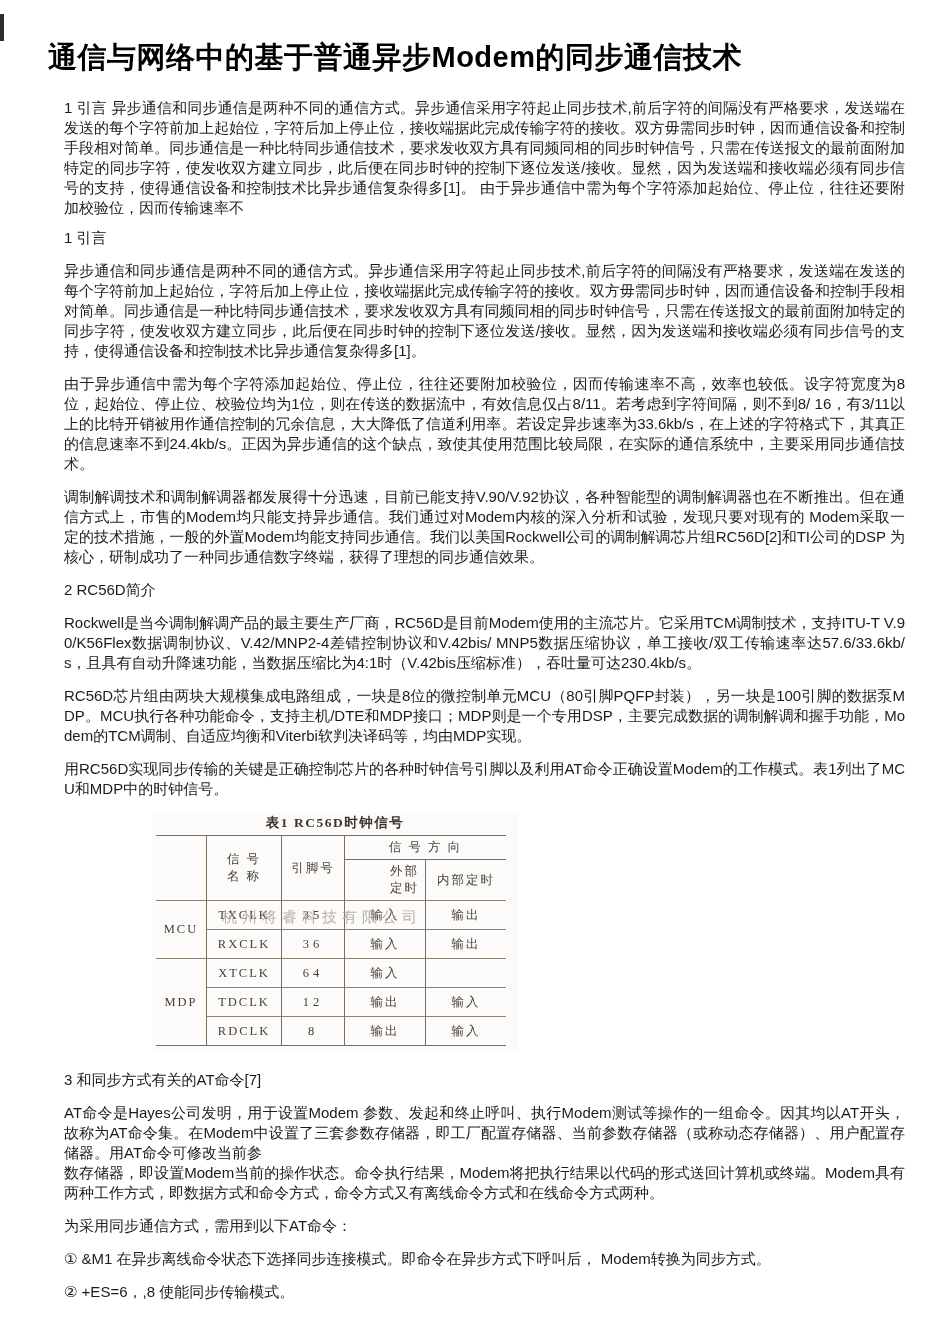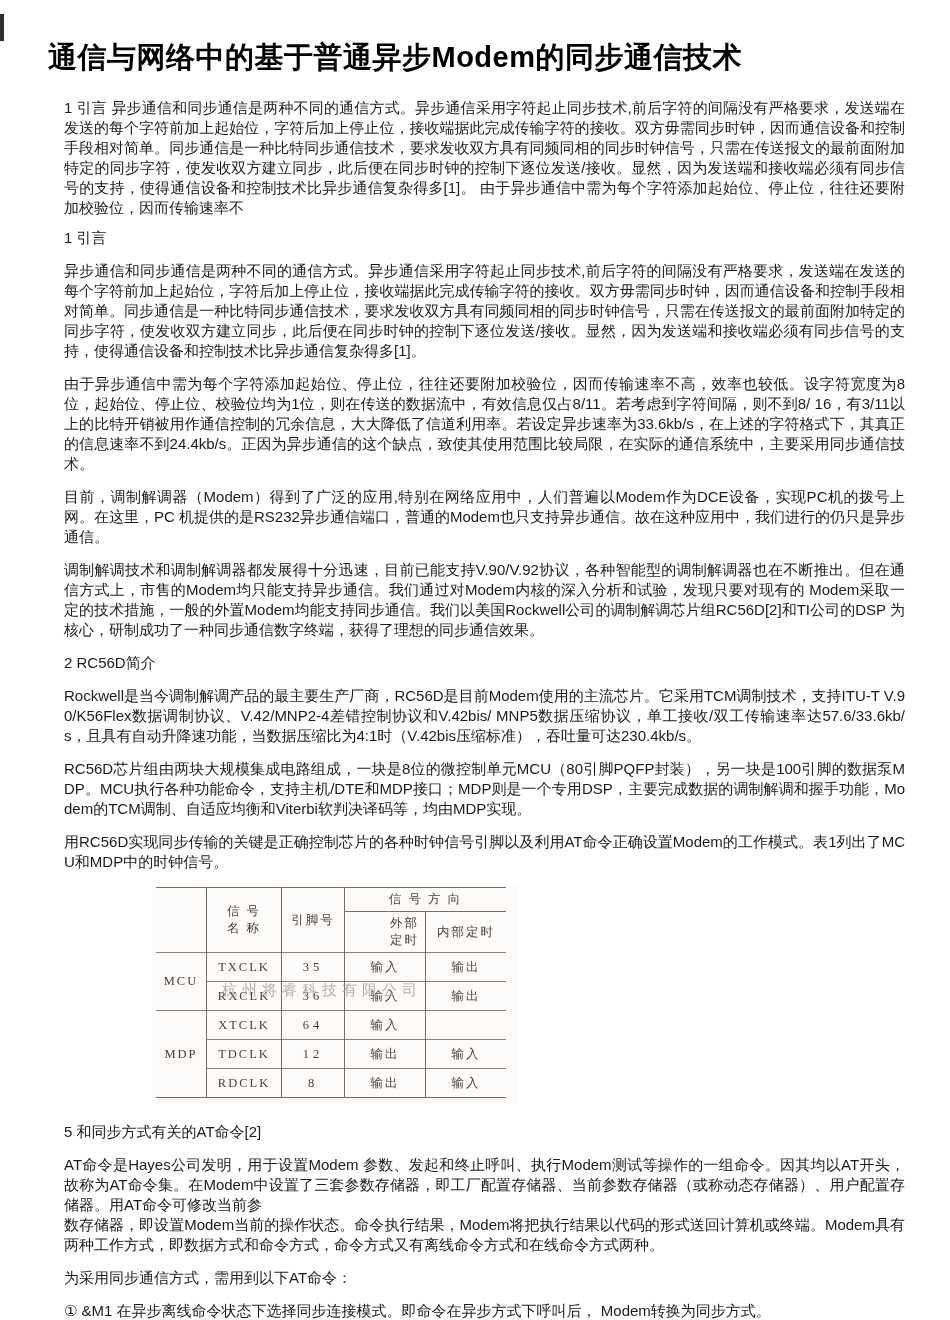--- a/index.html
+++ b/index.html
@@ -62,29 +62,29 @@
 <div class="page">
   <div class="edge-mark"></div>
 
   <h1 class="title">通信与网络中的基于普通异步Modem的同步通信技术</h1>
 
   <p class="body lead">1 引言 异步通信和同步通信是两种不同的通信方式。异步通信采用字符起止同步技术,前后字符的间隔没有严格要求，发送端在发送的每个字符前加上起始位，字符后加上停止位，接收端据此完成传输字符的接收。双方毋需同步时钟，因而通信设备和控制手段相对简单。同步通信是一种比特同步通信技术，要求发收双方具有同频同相的同步时钟信号，只需在传送报文的最前面附加特定的同步字符，使发收双方建立同步，此后便在同步时钟的控制下逐位发送/接收。显然，因为发送端和接收端必须有同步信号的支持，使得通信设备和控制技术比异步通信复杂得多[1]。 由于异步通信中需为每个字符添加起始位、停止位，往往还要附加校验位，因而传输速率不</p>
 
   <p class="heading">1 引言</p>
   <p class="body">异步通信和同步通信是两种不同的通信方式。异步通信采用字符起止同步技术,前后字符的间隔没有严格要求，发送端在发送的每个字符前加上起始位，字符后加上停止位，接收端据此完成传输字符的接收。双方毋需同步时钟，因而通信设备和控制手段相对简单。同步通信是一种比特同步通信技术，要求发收双方具有同频同相的同步时钟信号，只需在传送报文的最前面附加特定的同步字符，使发收双方建立同步，此后便在同步时钟的控制下逐位发送/接收。显然，因为发送端和接收端必须有同步信号的支持，使得通信设备和控制技术比异步通信复杂得多[1]。</p>
   <p class="body">由于异步通信中需为每个字符添加起始位、停止位，往往还要附加校验位，因而传输速率不高，效率也较低。设字符宽度为8位，起始位、停止位、校验位均为1位，则在传送的数据流中，有效信息仅占8/11。若考虑到字符间隔，则不到8/ 16，有3/11以上的比特开销被用作通信控制的冗余信息，大大降低了信道利用率。若设定异步速率为33.6kb/s，在上述的字符格式下，其真正的信息速率不到24.4kb/s。正因为异步通信的这个缺点，致使其使用范围比较局限，在实际的通信系统中，主要采用同步通信技术。</p>
-  <p class="body">目前，调制解调器（Modem）得到了广泛的应用,特别在网络应用中，人们普遍以Modem作为DCE设备，实现PC机的拨号上网。在这里，PC 机提供的是RS232异步通信端口，普通的Modem也只支持异步通信。故在这种应用中，我们进行的仍只是异步通信。</p>
   <p class="body">调制解调技术和调制解调器都发展得十分迅速，目前已能支持V.90/V.92协议，各种智能型的调制解调器也在不断推出。但在通信方式上，市售的Modem均只能支持异步通信。我们通过对Modem内核的深入分析和试验，发现只要对现有的 Modem采取一定的技术措施，一般的外置Modem均能支持同步通信。我们以美国Rockwell公司的调制解调芯片组RC56D[2]和TI公司的DSP 为核心，研制成功了一种同步通信数字终端，获得了理想的同步通信效果。</p>
 
   <p class="heading">2 RC56D简介</p>
   <p class="body">Rockwell是当今调制解调产品的最主要生产厂商，RC56D是目前Modem使用的主流芯片。它采用TCM调制技术，支持ITU-T V.90/K56Flex数据调制协议、V.42/MNP2-4差错控制协议和V.42bis/ MNP5数据压缩协议，单工接收/双工传输速率达57.6/33.6kb/s，且具有自动升降速功能，当数据压缩比为4:1时（V.42bis压缩标准），吞吐量可达230.4kb/s。</p>
   <p class="body">RC56D芯片组由两块大规模集成电路组成，一块是8位的微控制单元MCU（80引脚PQFP封装），另一块是100引脚的数据泵MDP。MCU执行各种功能命令，支持主机/DTE和MDP接口；MDP则是一个专用DSP，主要完成数据的调制解调和握手功能，Modem的TCM调制、自适应均衡和Viterbi软判决译码等，均由MDP实现。</p>
   <p class="body">用RC56D实现同步传输的关键是正确控制芯片的各种时钟信号引脚以及利用AT命令正确设置Modem的工作模式。表1列出了MCU和MDP中的时钟信号。</p>
 
   <div class="figure">
+    <div class="fig-caption">表1  RC56D时钟信号</div>
     <table class="clock">
       <tbody>
         <tr>
           <td class="col-grp" rowspan="2"></td>
           <td class="col-sig vl" rowspan="2">
             <div class="hsig">信 号</div>
             <div class="hsig">名 称</div>
           </td>
           <td class="col-pin vl" rowspan="2">引脚号</td>
           <td class="vl" colspan="2">信 号 方 向</td>
@@ -123,20 +123,20 @@
           <td class="vl">RDCLK</td>
           <td class="vl pin">8</td>
           <td class="vl">输出</td>
           <td class="vl">输入</td>
         </tr>
       </tbody>
     </table>
     <div class="watermark">杭州将睿科技有限公司</div>
   </div>
 
-  <p class="heading">5 和同步方式有关的AT命令[2]</p>
+  <p class="heading">3 和同步方式有关的AT命令[7]</p>
   <p class="body">AT命令是Hayes公司发明，用于设置Modem 参数、发起和终止呼叫、执行Modem测试等操作的一组命令。因其均以AT开头，故称为AT命令集。在Modem中设置了三套参数存储器，即工厂配置存储器、当前参数存储器（或称动态存储器）、用户配置存储器。用AT命令可修改当前参
 数存储器，即设置Modem当前的操作状态。命令执行结果，Modem将把执行结果以代码的形式送回计算机或终端。Modem具有两种工作方式，即数据方式和命令方式，命令方式又有离线命令方式和在线命令方式两种。</p>
   <p class="body">为采用同步通信方式，需用到以下AT命令：</p>
   <p class="body">① &amp;M1 在异步离线命令状态下选择同步连接模式。即命令在异步方式下呼叫后， Modem转换为同步方式。</p>
   <p class="body">② +ES=6，,8 使能同步传输模式。</p>
 
 </div>
 
 </body></html>

